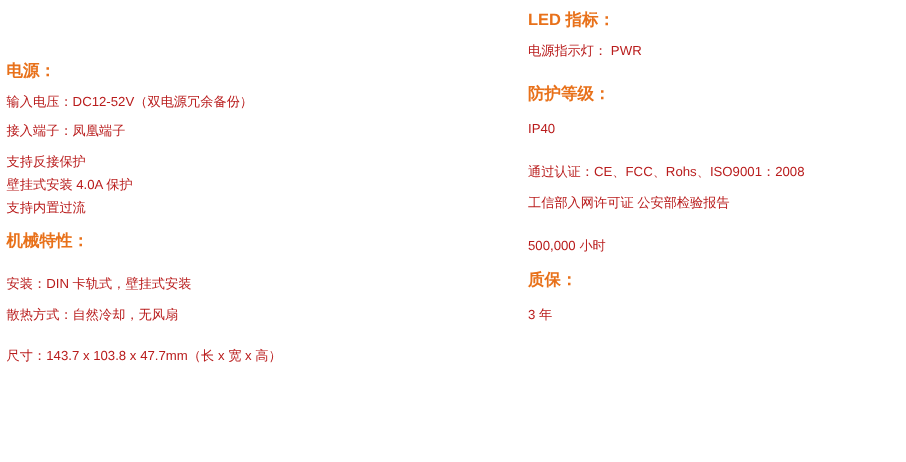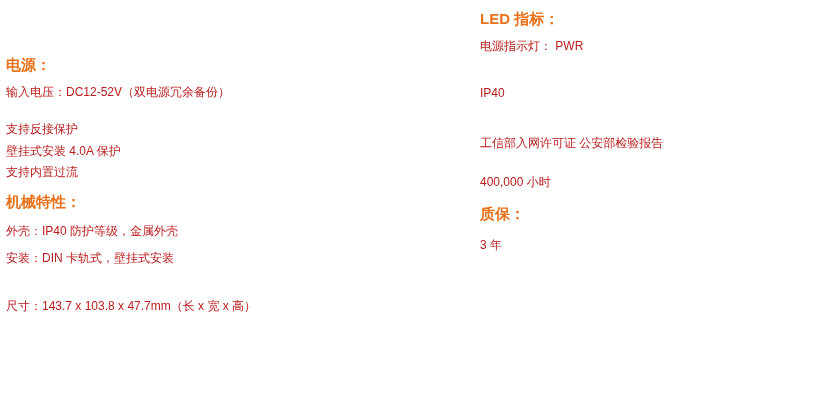--- a/index.html
+++ b/index.html
@@ -69,73 +69,76 @@
 
 <div class="sheet">
 
   <div class="col col-left">
 
     <div class="block">
       <p class="heading">电源：</p>
       <div class="sp-6"></div>
       <p class="line">输入电压：DC12-52V（双电源冗余备份）</p>
       <div class="sp-10"></div>
+      <p class="line">接入端子：凤凰端子</p>
       <div class="sp-10"></div>
       <p class="line">支持反接保护</p>
       <div class="sp-4"></div>
       <p class="line">壁挂式安装 4.0A 保护</p>
       <div class="sp-4"></div>
       <p class="line">支持内置过流</p>
     </div>
 
     <div class="sp-8"></div>
 
     <div class="block">
       <p class="heading">机械特性：</p>
       <div class="sp-8"></div>
-      <p class="line">外壳：IP40 防护等级，金属外壳</p>
       <div class="sp-10"></div>
       <p class="line">安装：DIN 卡轨式，壁挂式安装</p>
       <div class="sp-10"></div>
+      <p class="line">散热方式：自然冷却，无风扇</p>
       <div class="sp-10"></div>
       <div class="sp-10"></div>
       <p class="line">尺寸：143.7 x 103.8 x 47.7mm（长 x 宽 x 高）</p>
     </div>
 
   </div>
 
   <div class="col col-right">
 
     <div class="block">
       <p class="heading">LED 指标：</p>
       <div class="sp-6"></div>
       <p class="line">电源指示灯： PWR</p>
       <div class="sp-10"></div>
     </div>
 
     <div class="sp-8"></div>
 
     <div class="block">
+      <p class="heading">防护等级：</p>
       <div class="sp-10"></div>
       <p class="line">IP40</p>
     </div>
 
     <div class="sp-10"></div>
 
     <div class="block">
       <div class="sp-10"></div>
+      <p class="line">通过认证：CE、FCC、Rohs、ISO9001：2008</p>
       <div class="sp-10"></div>
       <p class="line">工信部入网许可证   公安部检验报告</p>
     </div>
 
     <div class="sp-10"></div>
 
     <div class="block">
       <div class="sp-10"></div>
-      <p class="line">400,000 小时</p>
+      <p class="line">500,000 小时</p>
     </div>
 
     <div class="sp-10"></div>
 
     <div class="block">
       <p class="heading">质保：</p>
       <div class="sp-10"></div>
       <p class="line">3 年</p>
     </div>
 

